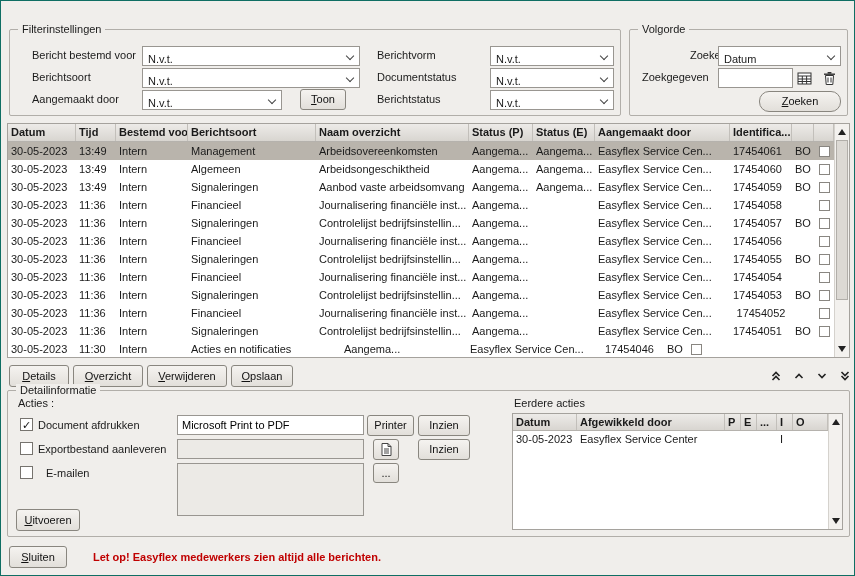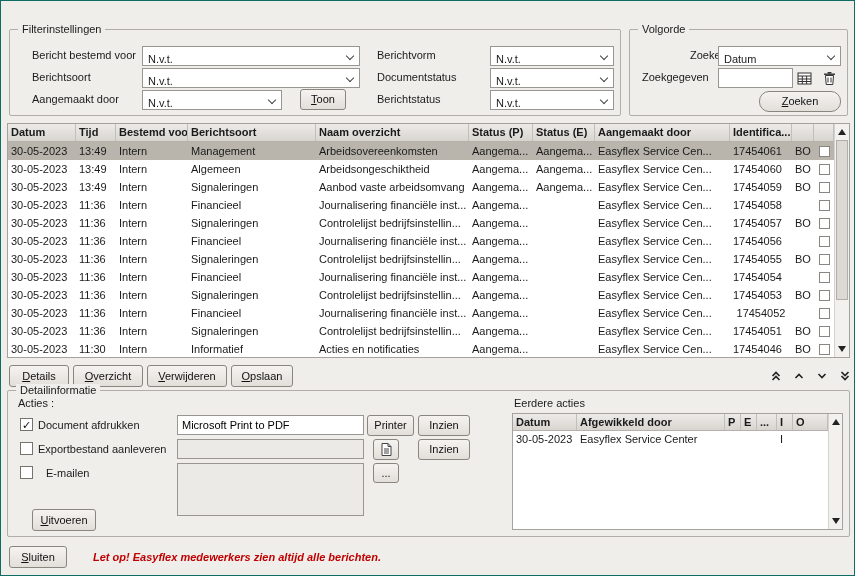--- a/index.html
+++ b/index.html
@@ -38,21 +38,21 @@
   .tri-down{width:0;height:0;border-left:4px solid transparent;border-right:4px solid transparent;border-top:6px solid #222;}
   .sb-thumb{position:absolute;left:1px;right:1px;background:#dcd9d4;border:1px solid #b1aea9;}
   .act-ico{position:absolute;width:18px;height:20px;display:flex;align-items:center;justify-content:center;}
   .et-wrap{position:absolute;background:#fff;border:1px solid #a5a29d;}
   .et-header{position:absolute;left:0;top:0;right:14px;height:17px;display:flex;background:linear-gradient(#edebe8,#d8d5d0);border-bottom:1px solid #b5b2ad;overflow:hidden;}
   .et-body{position:absolute;left:0;top:17px;right:14px;bottom:0;background:#fff;overflow:hidden;}
   .erow{display:flex;height:17px;background:#fff;}
   .ecell{height:17px;line-height:16px;padding:0 3px;overflow:hidden;white-space:nowrap;flex:0 0 auto;}
   .ehead{font-weight:bold;border-right:1px solid #c2bfba;}
   .et-sb{position:absolute;top:0;right:0;bottom:0;width:14px;background:#f3f1ee;border-left:1px solid #d5d2cd;}
-  .warn{position:absolute;color:#c00000;font-weight:bold;white-space:nowrap;font-style:italic;}
+  .warn{position:absolute;color:#c00000;font-weight:bold;white-space:nowrap;}
   .flat-ico{position:absolute;width:20px;height:18px;display:flex;align-items:center;justify-content:center;}
 </style>
 </head>
 <body>
 
 <div class="window">
 
 
   <div class="group" style="left:8px;top:28px;width:612px;height:87px;">
     <span class="group-label">Filterinstellingen</span>
@@ -306,21 +306,20 @@
           <div class="cell" style="width: 62px;">17454051</div>
           <div class="cell" style="width: 22px;">BO</div>
           <div class="cell chkcell" style="width: 20px;">
             <span class="rowchk"></span>
           </div>
         </div>
         <div class="grid-row">
           <div class="cell" style="width: 68px;">30-05-2023</div>
           <div class="cell" style="width: 40px;">11:30</div>
           <div class="cell" style="width: 72px;">Intern</div>
-          <div class="cell" style="width: 128px;">Informatief</div>
           <div class="cell" style="width: 153px;">Acties en notificaties</div>
           <div class="cell" style="width: 64px;">Aangema...</div>
           <div class="cell" style="width: 62px;"></div>
           <div class="cell" style="width: 135px;">Easyflex Service Cen...</div>
           <div class="cell" style="width: 62px;">17454046</div>
           <div class="cell" style="width: 22px;">BO</div>
           <div class="cell chkcell" style="width: 20px;">
             <span class="rowchk"></span>
           </div>
         </div>
@@ -387,21 +386,21 @@
           <line x1="4" y1="11" x2="9" y2="11" stroke="#444"></line>
         </svg>
     </div>
     <div class="btn" style="left:410px;top:48px;width:52px;">Inzien</div>
 
     <span class="chk" style="left:12px;top:75px;"></span>
     <span class="lbl" style="left:30px;top:76px;margin-left:8px;">E-mailen</span>
     <div class="tarea" style="left:169px;top:72px;width:187px;height:53px;"></div>
     <div class="btn" style="left:365px;top:72px;width:26px;height:20px;line-height:18px;">...</div>
 
-    <div class="btn btn-lg mn" style="left:24px;top:118px;width:64px;">Uitvoeren</div>
+    <div class="btn btn-lg mn" style="left:8px;top:118px;width:64px;">Uitvoeren</div>
 
     <span class="lbl" style="left:506px;top:6px;">Eerdere acties</span>
     <div class="et-wrap" style="left:504px;top:22px;width:331px;height:117px;">
       <div class="et-header">
           <div class="ecell ehead" style="width: 64px;">Datum</div>
           <div class="ecell ehead" style="width: 148px;">Afgewikkeld door</div>
           <div class="ecell ehead" style="width: 16px;">P</div>
           <div class="ecell ehead" style="width: 16px;">E</div>
           <div class="ecell ehead" style="width: 20px;">...</div>
           <div class="ecell ehead" style="width: 16px;">I</div>

